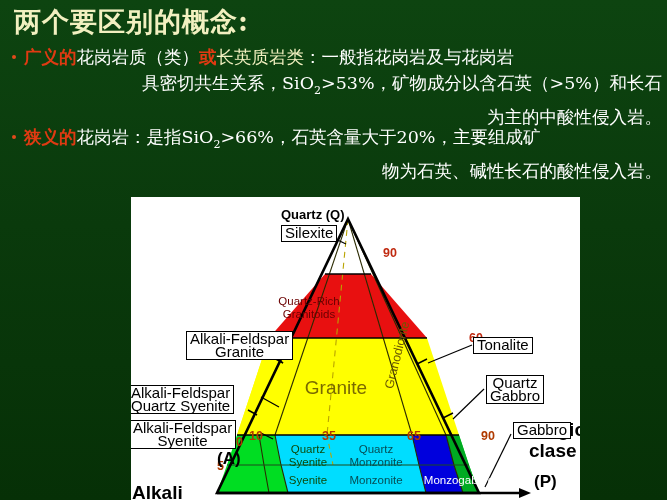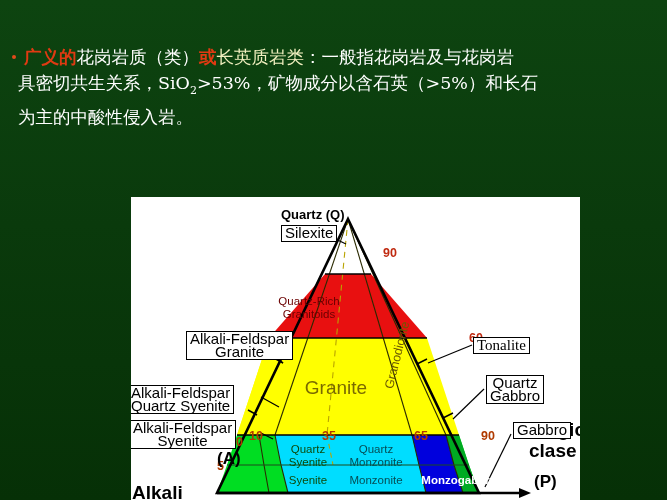--- a/index.html
+++ b/index.html
@@ -33,21 +33,21 @@
     width:652px;
   }
   #b1{top:44px;}
   #b2{top:124px;}
   .dot{
     display:inline-block;width:4px;height:4px;border-radius:50%;
     background:#e24a1a;vertical-align:middle;margin:0 8px 4px 2px;
   }
   .red{color:#e03a12;font-weight:bold;}
   .cream{color:#f2f0c0;}
-  .indent{display:block;margin-left:8px;}
+  .indent{display:block;margin-left:8px;text-align:right;}
   .sub{font-size:11px;vertical-align:sub;}
 
   
   #panel{
     position:absolute;left:131px;top:197px;width:449px;height:303px;
     background:#ffffff;
     overflow:hidden;
   }
   #qapf{position:absolute;left:0;top:0;width:449px;height:303px;}
   .lbl{
@@ -72,21 +72,21 @@
   #t-quartz{left:150px;top:10px;font-size:13px;}
   #t-alkali{left:1px;top:285px;font-size:19px;}
   #t-A{left:86px;top:252px;font-size:17px;font-weight:bold;}
   #t-P{left:403px;top:275px;font-size:17px;font-weight:bold;}
   #t-plagio{left:398px;top:222px;font-size:19px;line-height:21px;white-space:normal;width:52px;}
 
   #l-silexite{left:150px;top:28px;}
   #l-afgranite{left:55px;top:134px;}
   #l-afqsy{left:-4px;top:188px;}
   #l-afsy{left:-2px;top:223px;}
-  #l-tonalite{left:342px;top:140px;font-family:Liberation Serif, serif;}
+  #l-tonalite{left:342px;top:140px;}
   #l-qgabbro{left:355px;top:178px;}
   #l-gabbro{left:382px;top:225px;}
 
   .fld{
     position:absolute;z-index:4;
     font-family:"Liberation Sans", sans-serif;
     font-size:11.5px;line-height:12.5px;
     text-align:center;color:#000;
     white-space:nowrap;
   }
@@ -95,48 +95,53 @@
   #f-granodiorite{
     left:252px;top:190px;
     transform:rotate(-76deg);transform-origin:left top;
     font-size:12.5px;color:#6b5a00;
   }
   #f-qsyenite{left:177px;top:246px;width:80px;margin-left:-40px;color:#0c4a0c;}
   #f-qmonzonite{left:245px;top:246px;width:90px;margin-left:-45px;color:#054d55;}
   #f-qtzmonzog{left:325px;top:246px;width:96px;margin-left:-48px;color:#ffffff;}
   #f-syenite{left:177px;top:277px;width:80px;margin-left:-40px;color:#0c4a0c;}
   #f-monzonite{left:245px;top:277px;width:84px;margin-left:-42px;color:#054d55;}
-  #f-monzogabbro{left:328px;top:277px;width:108px;margin-left:-54px;color:#ffffff;font-weight:bold;}
+  #f-monzogabbro{left:328px;top:277px;width:108px;margin-left:-54px;color:#ffffff;}
 
   .tick{
     position:absolute;z-index:5;
     font-family:"Liberation Sans", sans-serif;
     font-weight:bold;font-size:12.5px;color:#b03a00;
   }
   #tk90t{left:252px;top:49px;color:#c02a10;}
   #tk60{left:338px;top:134px;color:#c02a10;}
   #tk20{left:98px;top:238px;}
   #tk10{left:118px;top:232px;}
   #tk35{left:191px;top:232px;}
-  #tk65{left:283px;top:232px;text-align:right;}
+  #tk65{left:276px;top:232px;text-align:right;}
   #tk90b{left:350px;top:232px;}
   #tk5{left:86px;top:262px;}
 </style>
 </head>
 <body>
 
 <div id="slide">
 
+  <div id="title">两个要区别的概念:</div>
 
   <div class="bullet-row" id="b1">
     <span class="dot"></span><span class="red">广义的</span><span>花岗岩质（类）</span><span class="red">或</span><span class="cream">长英质岩类</span><span>：一般指花岗岩及与花岗岩</span>
     <span class="indent"><span>具密切共生关系，SiO</span><span class="sub">2</span><span>&gt;53%，矿物成分以含石英（&gt;5%）和长石</span></span>
     <span class="indent">为主的中酸性侵入岩。</span>
   </div>
 
+  <div class="bullet-row" id="b2">
+    <span class="dot"></span><span class="red">狭义的</span><span>花岗岩</span><span>：是指SiO</span><span class="sub">2</span><span>&gt;66%，石英含量大于20%，主要组成矿</span>
+    <span class="indent">物为石英、碱性长石的酸性侵入岩。</span>
+  </div>
 
   <div id="panel">
 
     <svg id="qapf" viewBox="0 0 449 303">
 
       <polygon points="217,22 240,77 194,77" fill="#ffffff" stroke="none"></polygon>
 
       <polygon points="194,77 240,77 296,141 138,141" fill="#e81010" stroke="none"></polygon>
 
       <polygon points="138,141 296,141 328,238 106,238" fill="#ffff00" stroke="none"></polygon>

